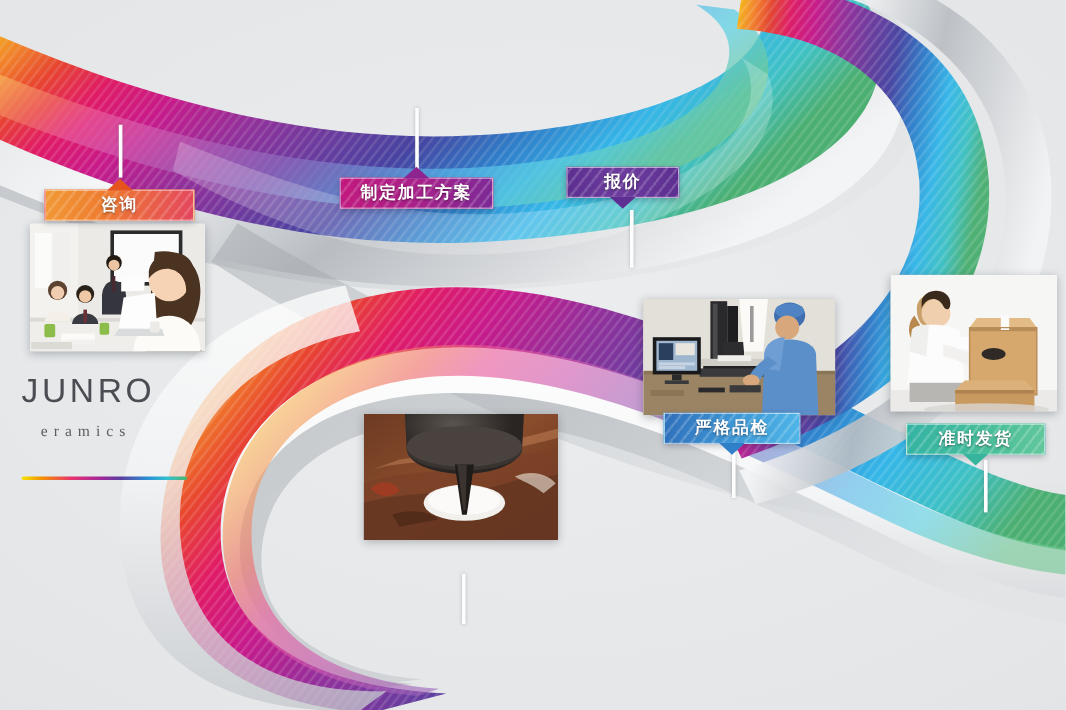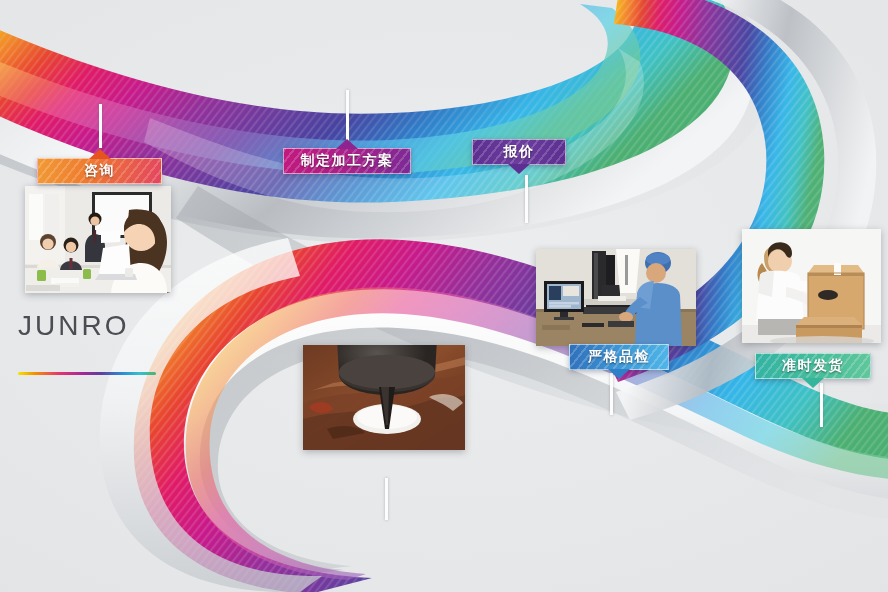--- a/index.html
+++ b/index.html
@@ -384,32 +384,33 @@
   </div>
 
   <div class="badge tail-down" style="left:472px;top:139px;width:94px;--tail:#5e2f92;
               background-color:#5e2f92;
               background-image:repeating-linear-gradient(-52deg,rgba(255,255,255,.18) 0 2px,rgba(255,255,255,0) 2px 7px),
                                linear-gradient(100deg,#5b2e90 0%,#6d3d9e 50%,#5b2e90 100%);">
     <span class="txt">报价</span>
   </div>
 
 
-  <div class="badge tail-down" style="left:553px;top:344px;width:100px;--tail:#2f7fc9;
+  <div class="badge tail-down" style="left:553px;top:344px;width:114px;--tail:#2f7fc9;
               background-color:#2f7fc9;
               background-image:repeating-linear-gradient(-52deg,rgba(255,255,255,.2) 0 2px,rgba(255,255,255,0) 2px 7px),
-                               linear-gradient(100deg,#2f6fba 0%,#3f9ad8 55%,#4fb6e8 100%);margin-left:16px;">
+                               linear-gradient(100deg,#2f6fba 0%,#3f9ad8 55%,#4fb6e8 100%);">
     <span class="txt">严格品检</span>
   </div>
 
   <div class="badge tail-down" style="left:755px;top:353px;width:116px;--tail:#36b59c;
               background-color:#36b59c;
               background-image:repeating-linear-gradient(-52deg,rgba(255,255,255,.2) 0 2px,rgba(255,255,255,0) 2px 7px),
                                linear-gradient(100deg,#34b3a4 0%,#46bd9a 55%,#62c79b 100%);">
     <span class="txt">准时发货</span>
   </div>
 
   <div id="logo">
     <div class="brand">JUNRO</div>
+    <div class="sub">eramics</div>
     <div class="rule"></div>
   </div>
 
 </div>
 
 </body></html>

